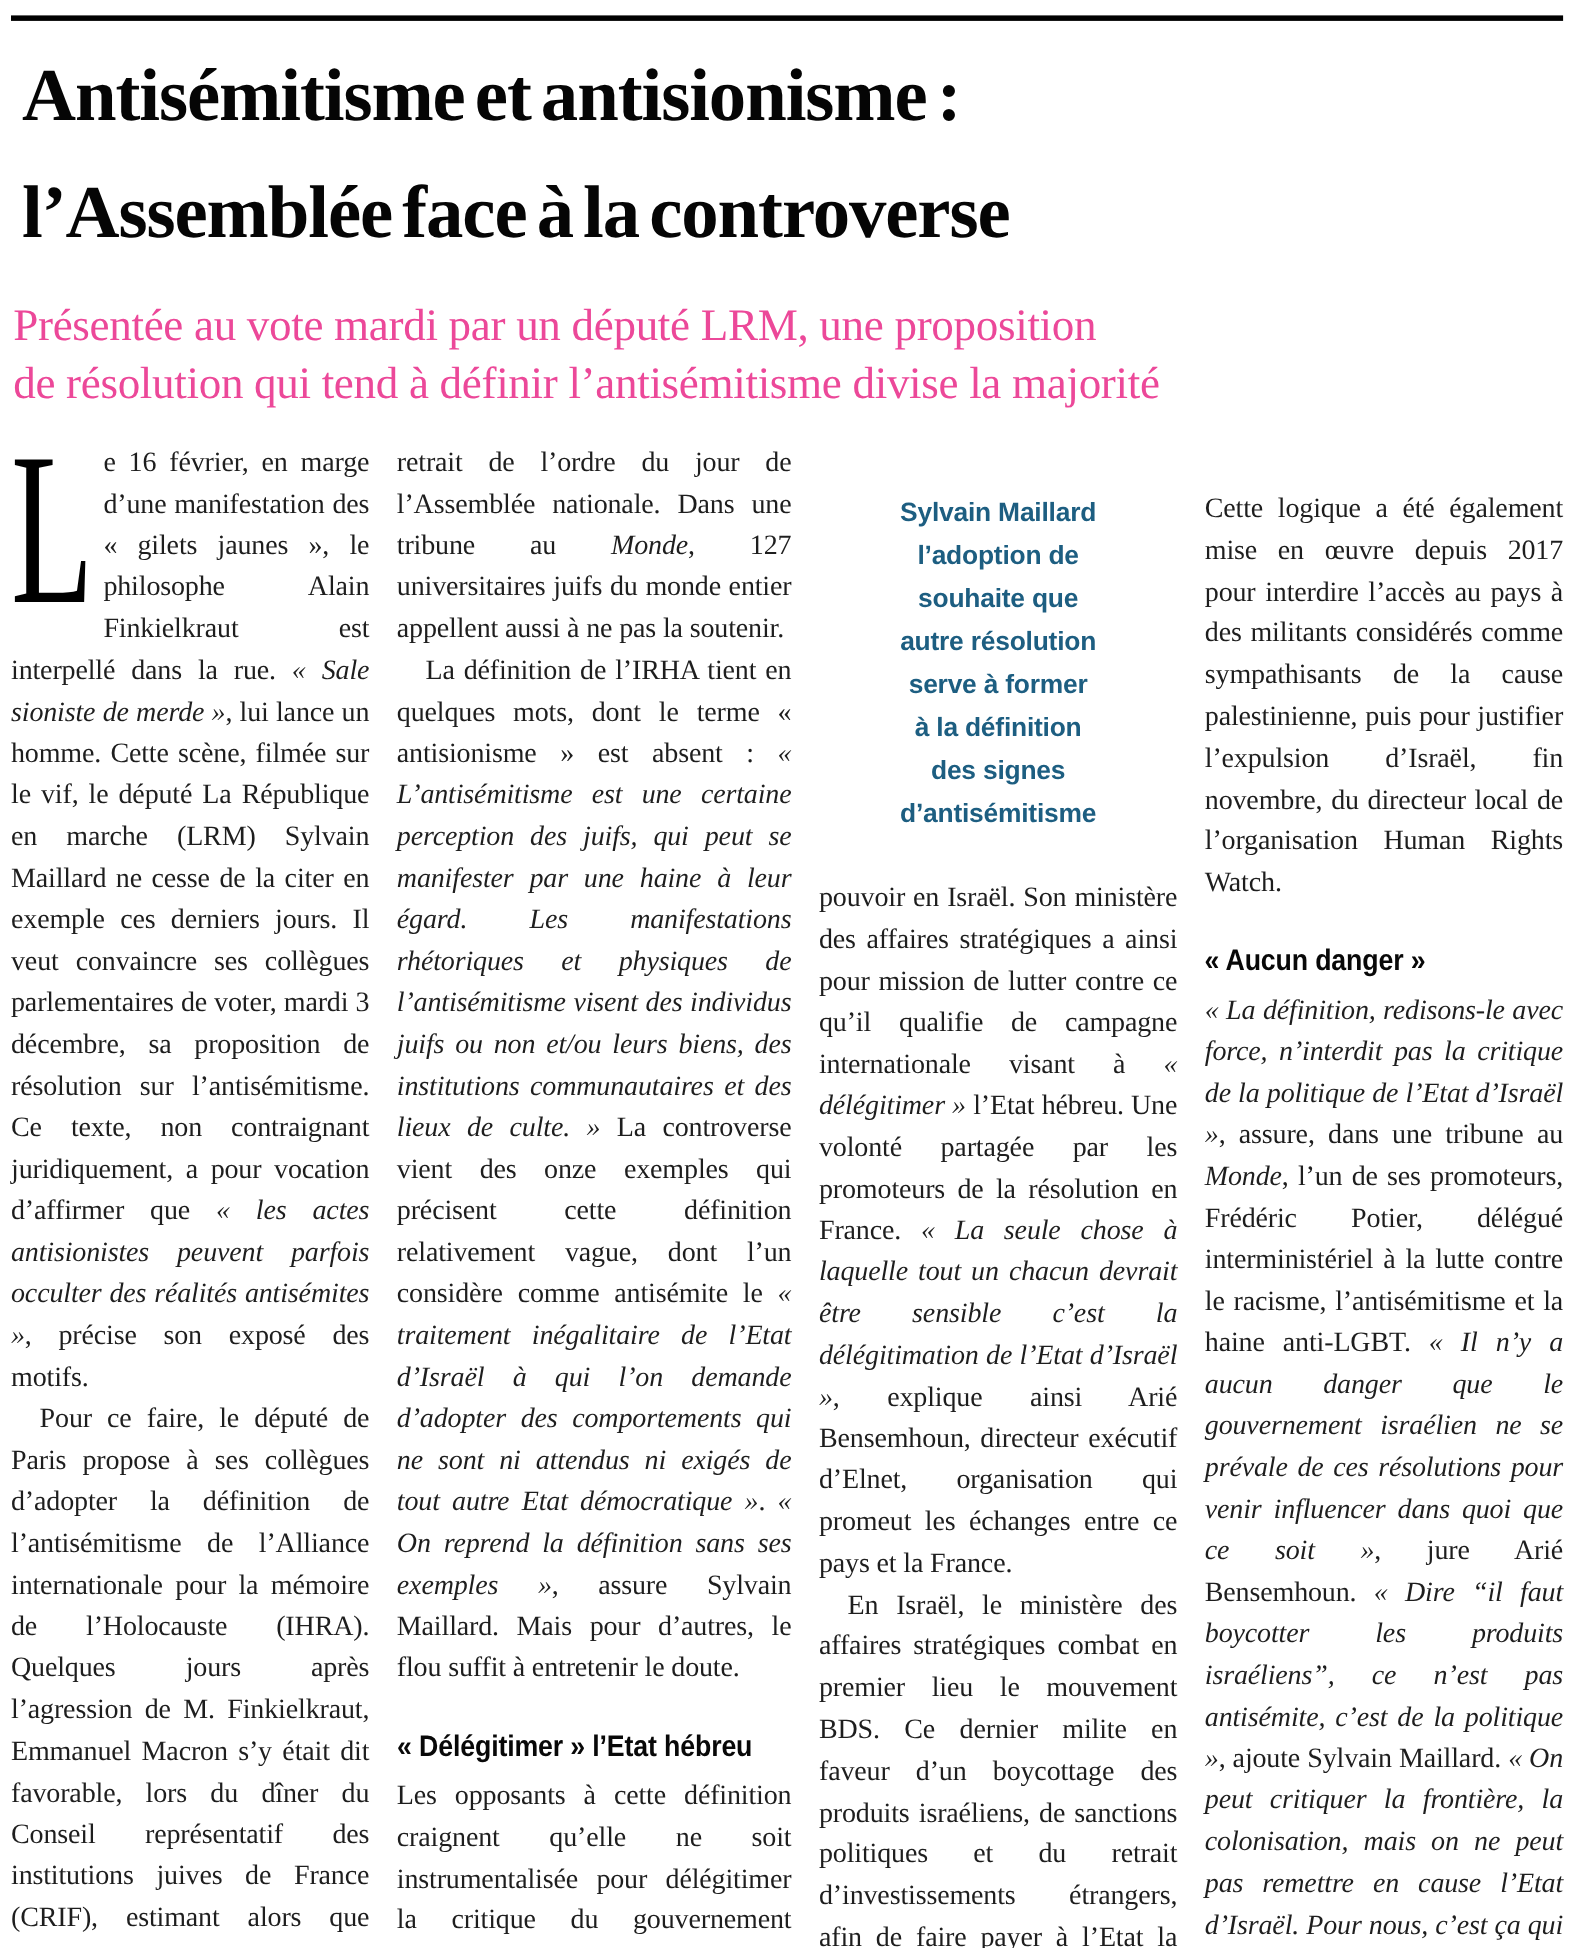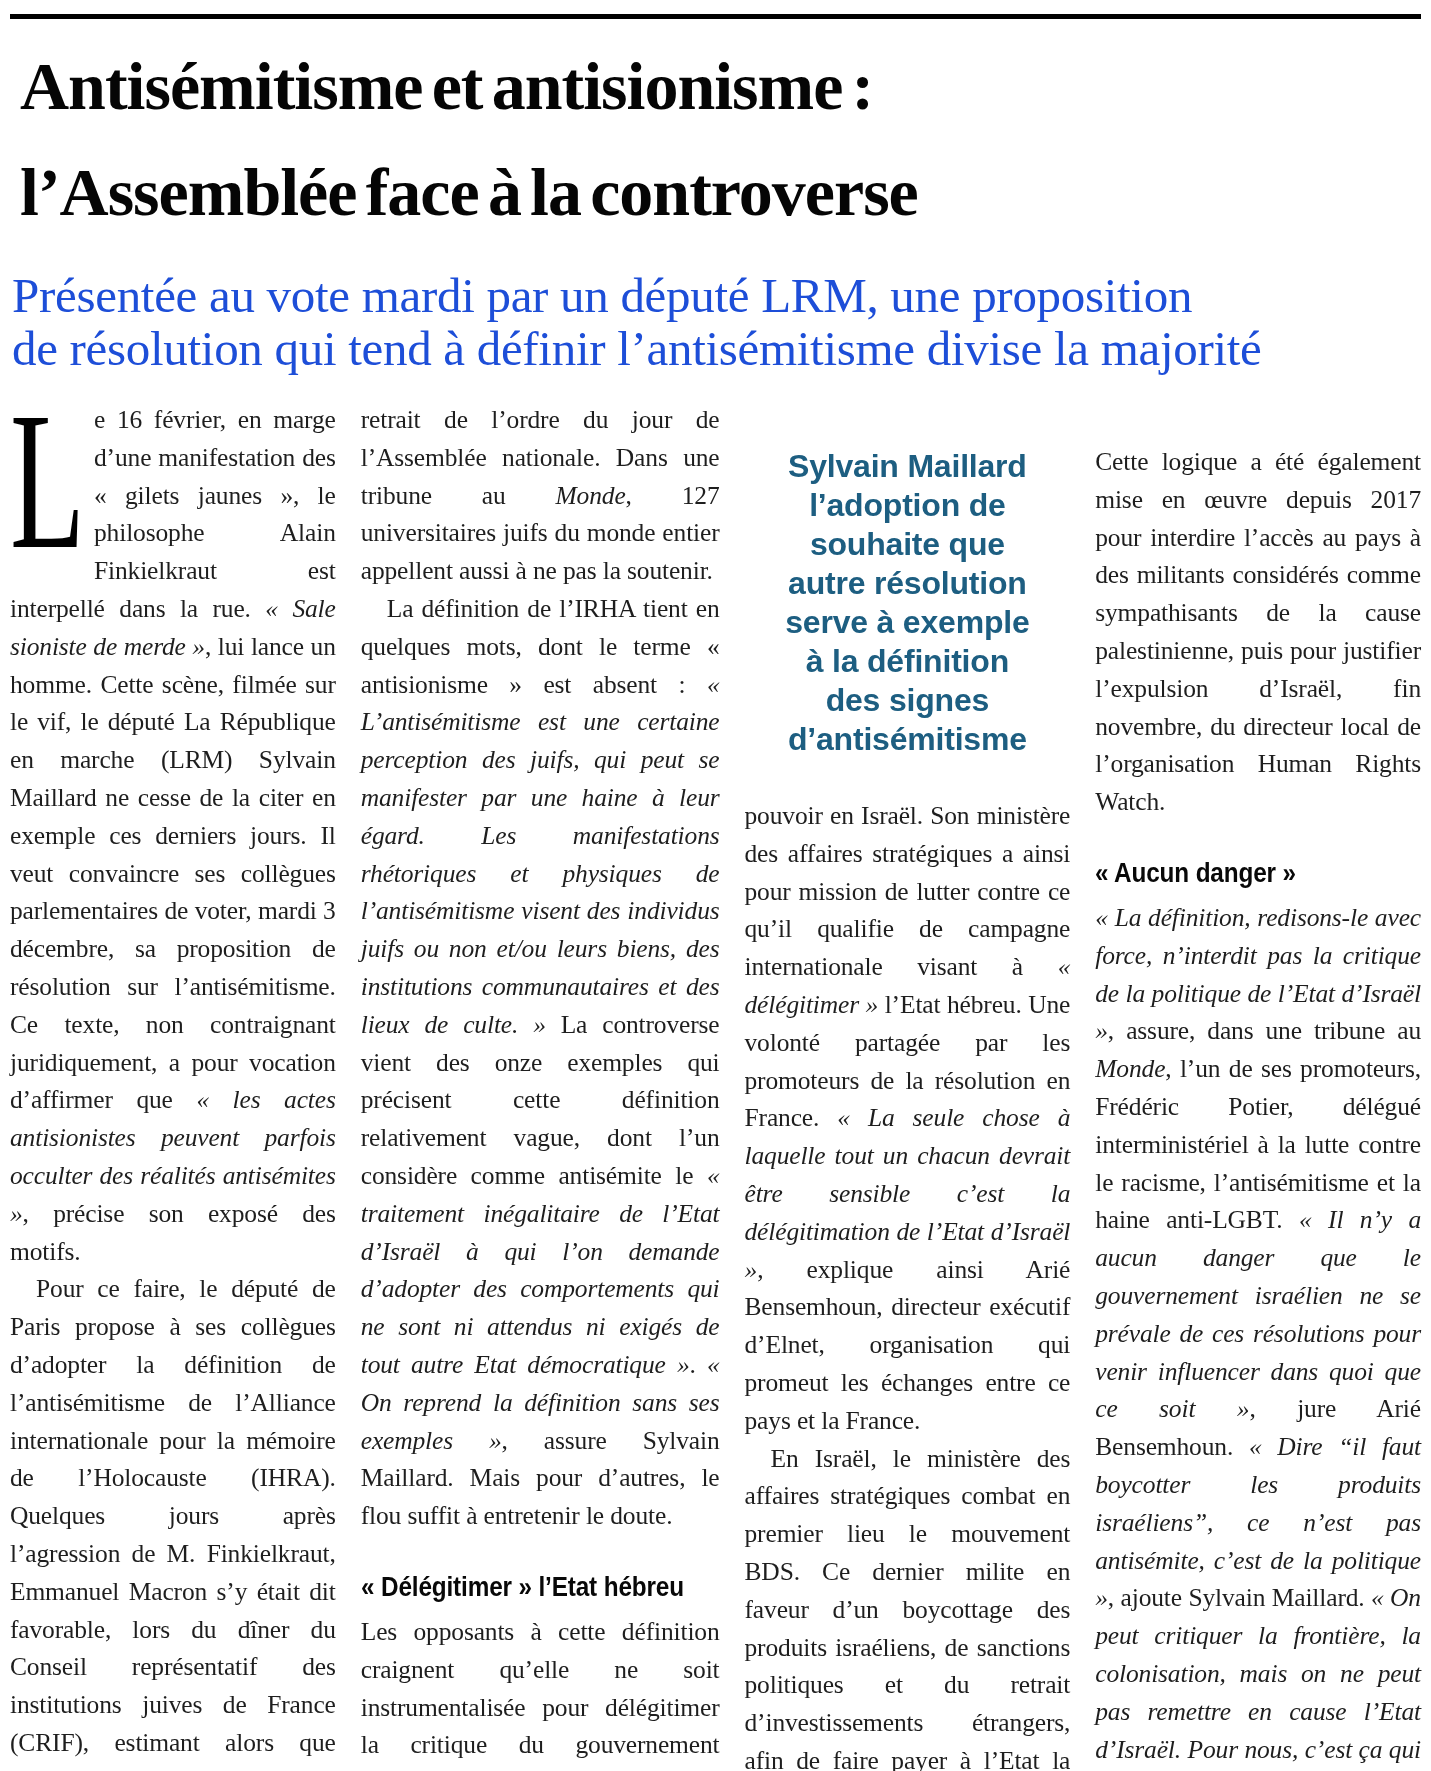--- a/index.html
+++ b/index.html
@@ -2,33 +2,33 @@
 <html lang="fr"><head>
 <meta charset="utf-8">
 <style>
   html,body{margin:0;padding:0;background:#ffffff;}
   body{width:1431px;height:1771px;overflow:hidden;color:#1e1e1e;
        font-family:"Liberation Serif",serif;text-rendering:optimizeLegibility;}
   .page{position:relative;width:1411px;height:100%;padding:0 10px;box-sizing:content-box;}
   .toprule{height:5px;background:#000;margin-top:14px;}
   .headline{margin:14px 0 0 10px;font-size:68px;line-height:106px;font-weight:700;color:#050505;
             letter-spacing:-1px;word-spacing:-0.10em;}
-  .standfirst{margin:24px 0 4px 2px;font-size:49px;line-height:53px;color:#1d4ed8;
+  .standfirst{margin:24px 0 4px 2px;font-size:41px;line-height:53px;color:#ec4899;
               letter-spacing:-0.3px;}
   .cols{display:flex;gap:25px;margin-top:26px;align-items:flex-start;}
   .col{flex:1 1 0;font-size:25.5px;line-height:37.8px;text-align:justify;
        letter-spacing:-0.15px;hyphens:auto;-webkit-hyphens:auto;}
   .col p{margin:0;}
   .col p.ind{text-indent:26px;}
   .col4{padding-top:42px;}
   .dropcap{float:left;width:74px;height:149px;margin:5px 10px 0 0;
            font-size:198px;line-height:149px;font-weight:400;color:#000;
            transform:scaleX(.62);transform-origin:0 0;}
   .pullquote{font-family:"Liberation Sans",sans-serif;font-weight:700;
-             font-size:32px;line-height:39px;text-align:center;
+             font-size:24px;line-height:39px;text-align:center;
              margin:46px 0 38px;letter-spacing:-0.2px;}
   .subhead{font-family:"Liberation Sans",sans-serif;font-weight:700;font-size:27px;
            line-height:32px;margin:36px 0 10px;color:#080808;white-space:nowrap;
            transform:scaleX(.9);transform-origin:0 50%;text-align:left;}
   em{font-style:italic;}
 </style>
 <title>Antisémitisme et antisionisme : l’Assemblée face à la controverse</title></head>
 <body>
 
 <div class="page">
@@ -60,21 +60,21 @@
       <p><span>Les opposants à cette définition craignent qu’elle ne soit instrumentalisée pour délégitimer la critique du gouvernement israélien et de l’occupation en Cisjordanie. Parmi les fervents promoteurs de la définition de l’IRHA en Europe figure en effet Benyamin Nétanyahou. Le premier ministre israélien martèle que l’antisionisme est </span></p>
 
     </div>
 
     <div class="col">
       <div class="pullquote" style="color: rgb(29, 94, 129);">
           <div>Sylvain Maillard</div>
           <div>l’adoption de</div>
           <div>souhaite que</div>
           <div>autre résolution</div>
-          <div>serve à exemple</div>
+          <div>serve à former</div>
           <div>à la définition</div>
           <div>des signes</div>
           <div>d’antisémitisme</div>
         </div>
       <p><span>pouvoir en Israël. Son ministère des affaires stratégiques a ainsi pour mission de lutter contre ce qu’il qualifie de campagne internationale visant à </span><em>« délégitimer »</em><span> l’Etat hébreu. Une volonté partagée par les promoteurs de la résolution en France. </span><em>« La seule chose à laquelle tout un chacun devrait être sensible c’est la délégitimation de l’Etat d’Israël »</em><span>, explique ainsi Arié Bensemhoun, directeur exécutif d’Elnet, organisation qui promeut les échanges entre ce pays et la France.</span></p>
       <p class="ind"><span>En Israël, le ministère des affaires stratégiques combat en premier lieu le mouvement BDS. Ce dernier milite en faveur d’un boycottage des produits israéliens, de sanctions politiques et du retrait d’investissements étrangers, afin de faire payer à l’Etat la poursuite de l’occupation en Cisjordanie. Les autorités israéliennes, elles, considèrent que le BDS est un faux nez pour des groupes hostiles à l’existence même d’Israël, voire antisémites.</span></p>
 
     </div>
 
     <div class="col col4">

